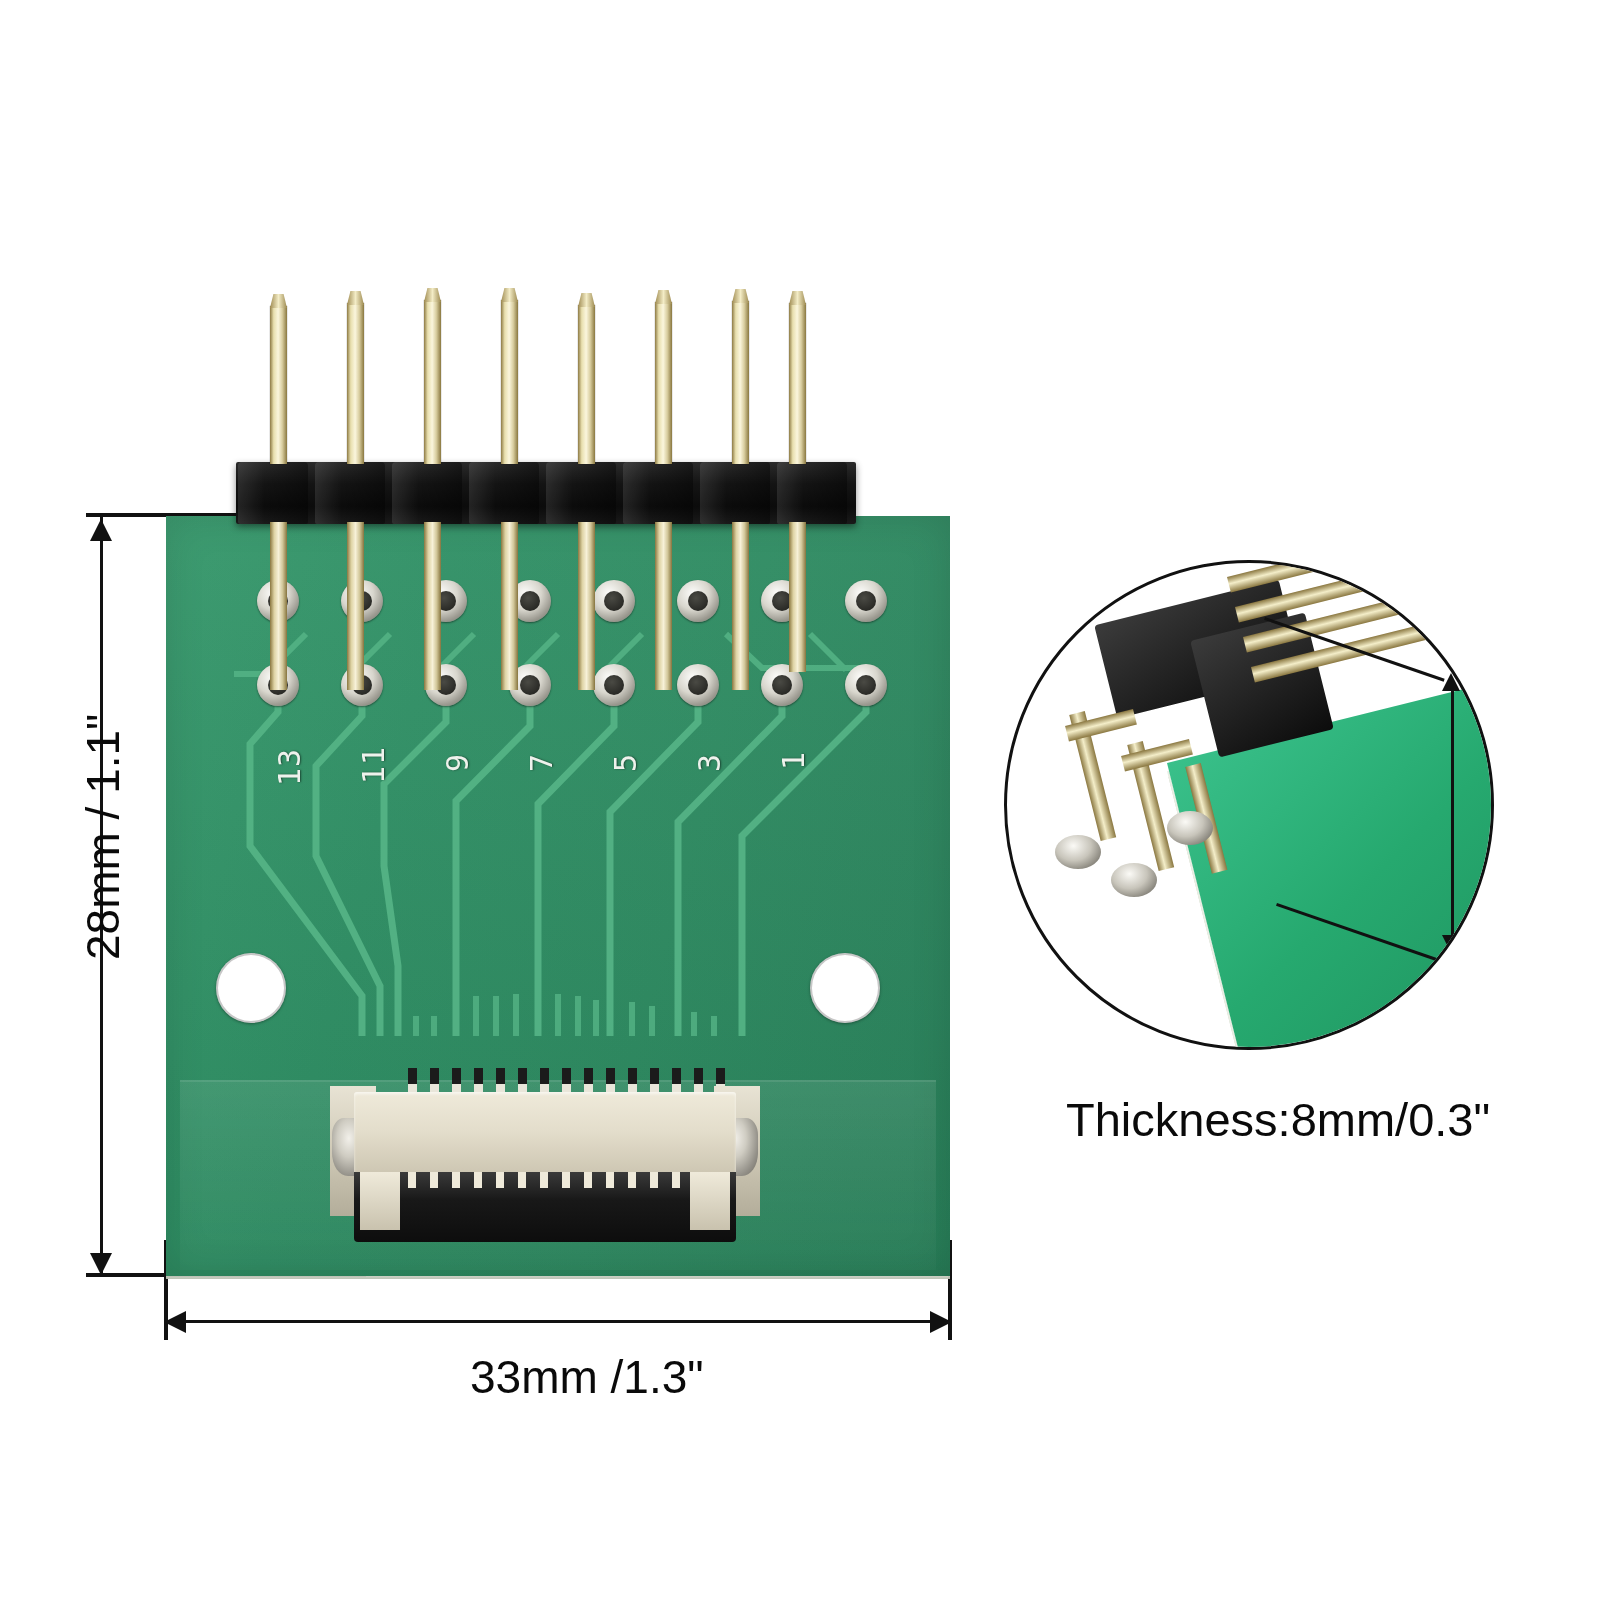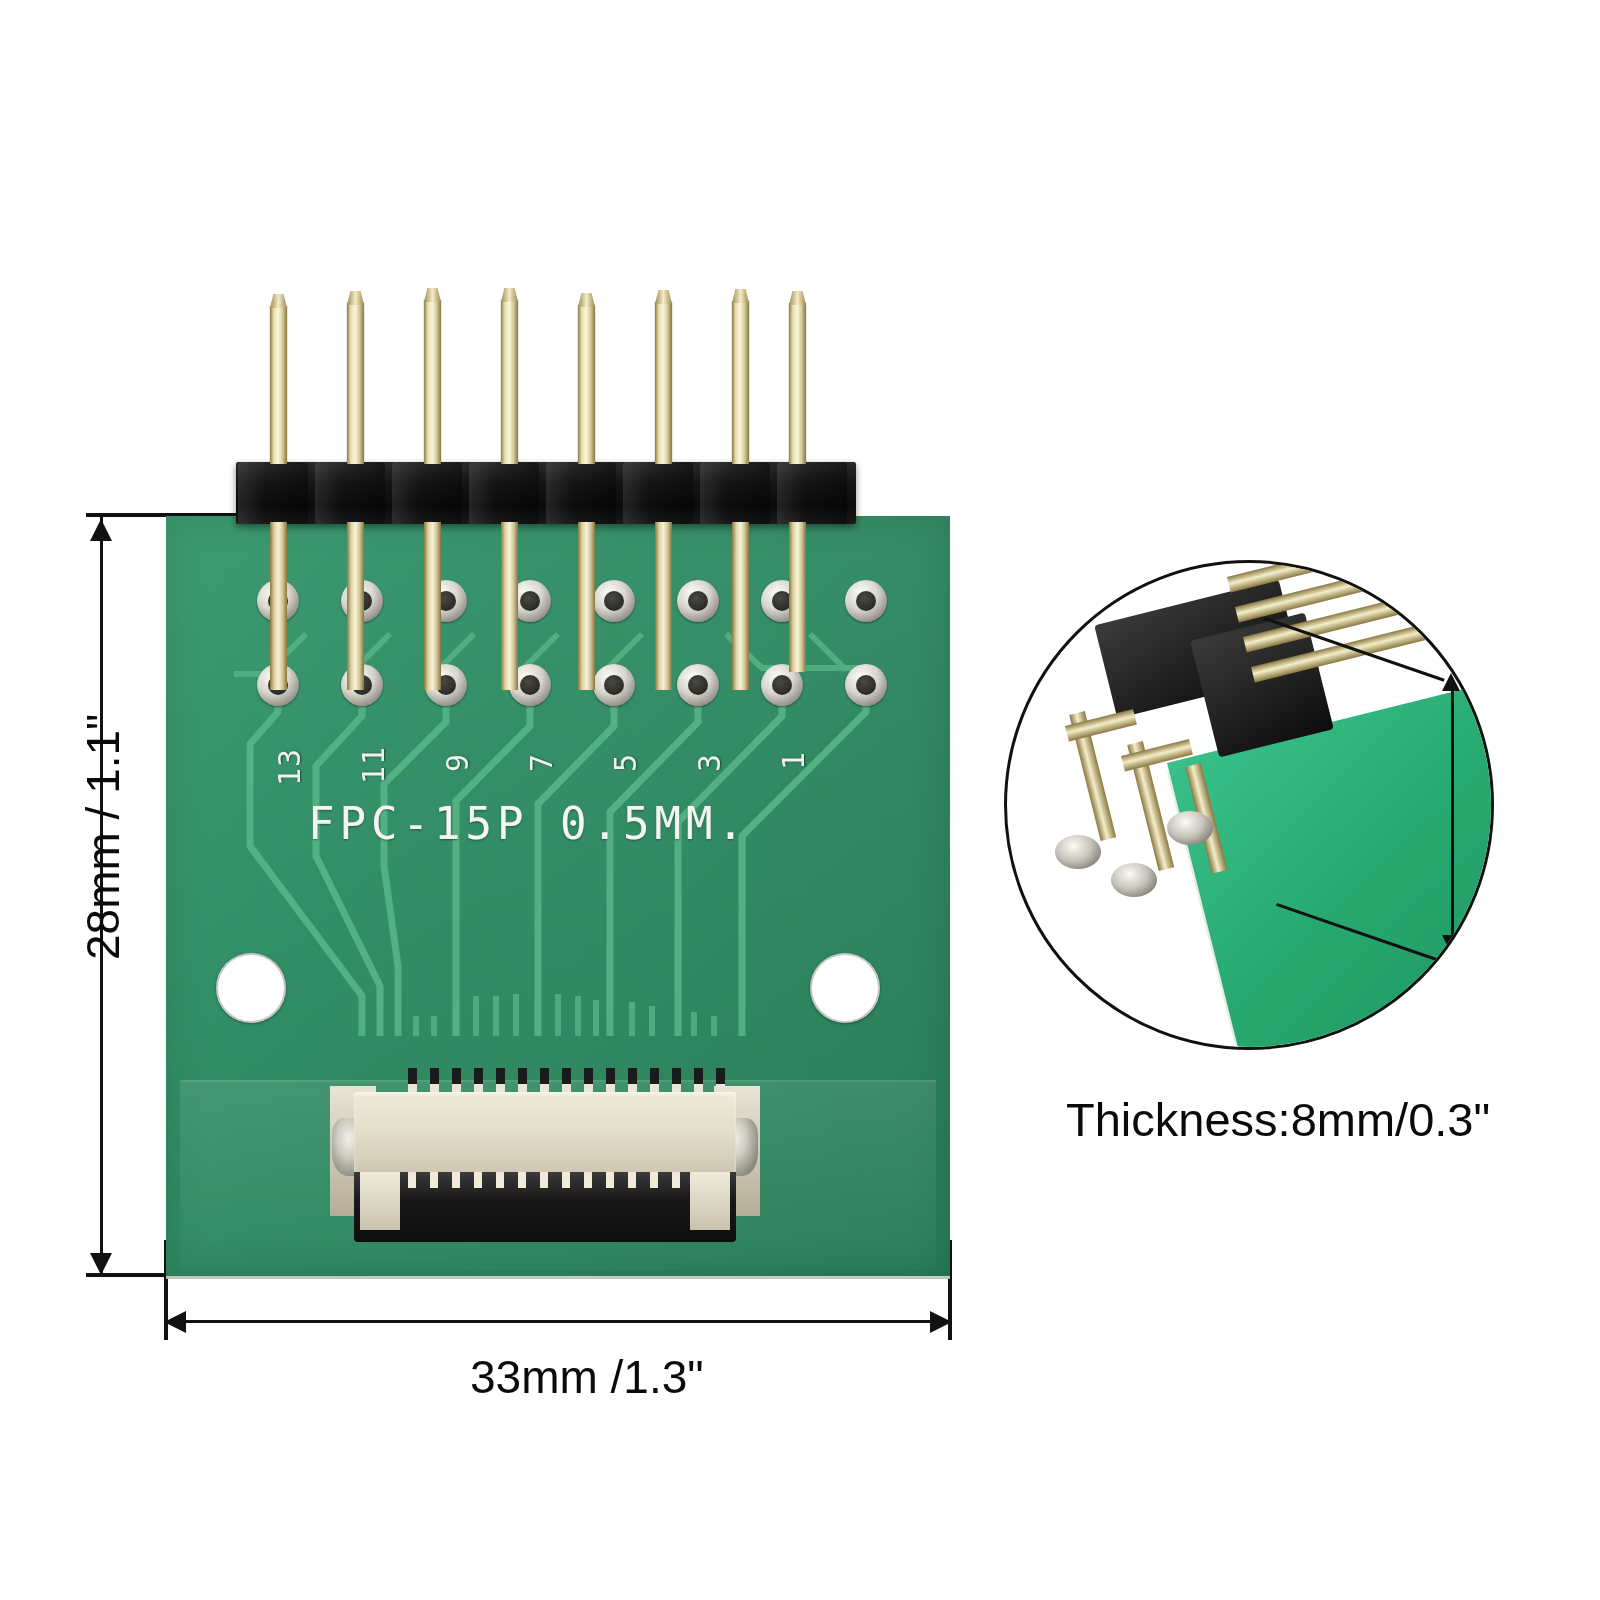--- a/index.html
+++ b/index.html
@@ -241,21 +241,20 @@
           <path d="M392,478 L392,520"></path>
         <path d="M412,480 L412,520"></path>
           <path d="M430,484 L430,520"></path>
         <path d="M466,486 L466,520"></path>
           <path d="M486,490 L486,520"></path>
         <path d="M528,496 L528,520"></path>
           <path d="M548,500 L548,520"></path>
       </g>
     </svg>
 
-    <div id="silk-main">FPC-15P  0.5MM.</div>
 
     <div class="silk-num" style="left:106px; top:270px;">13</div>
     <div class="silk-num" style="left:190px; top:268px;">11</div>
     <div class="silk-num" style="left:274px; top:256px;">9</div>
     <div class="silk-num" style="left:358px; top:256px;">7</div>
     <div class="silk-num" style="left:442px; top:256px;">5</div>
     <div class="silk-num" style="left:526px; top:256px;">3</div>
     <div class="silk-num" style="left:610px; top:254px;">1</div>
 
     <div class="mount-hole" style="left:50px;  top:437px;"></div>

